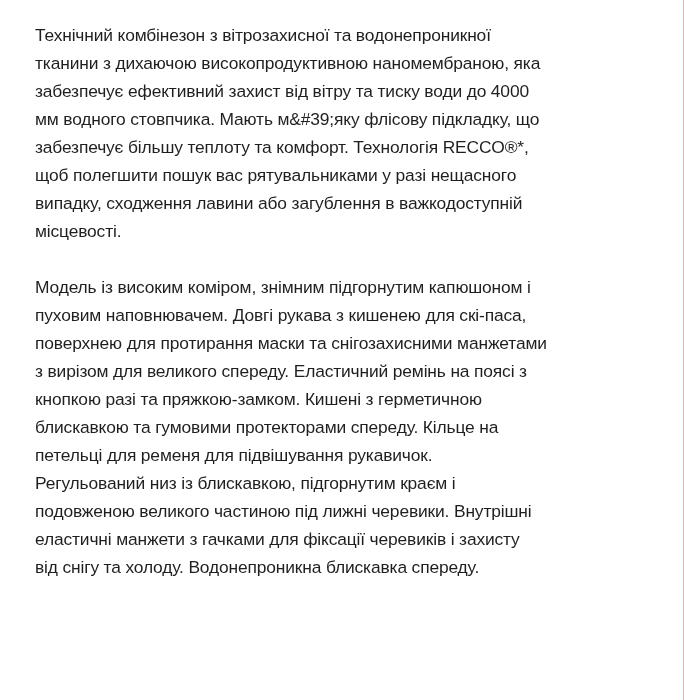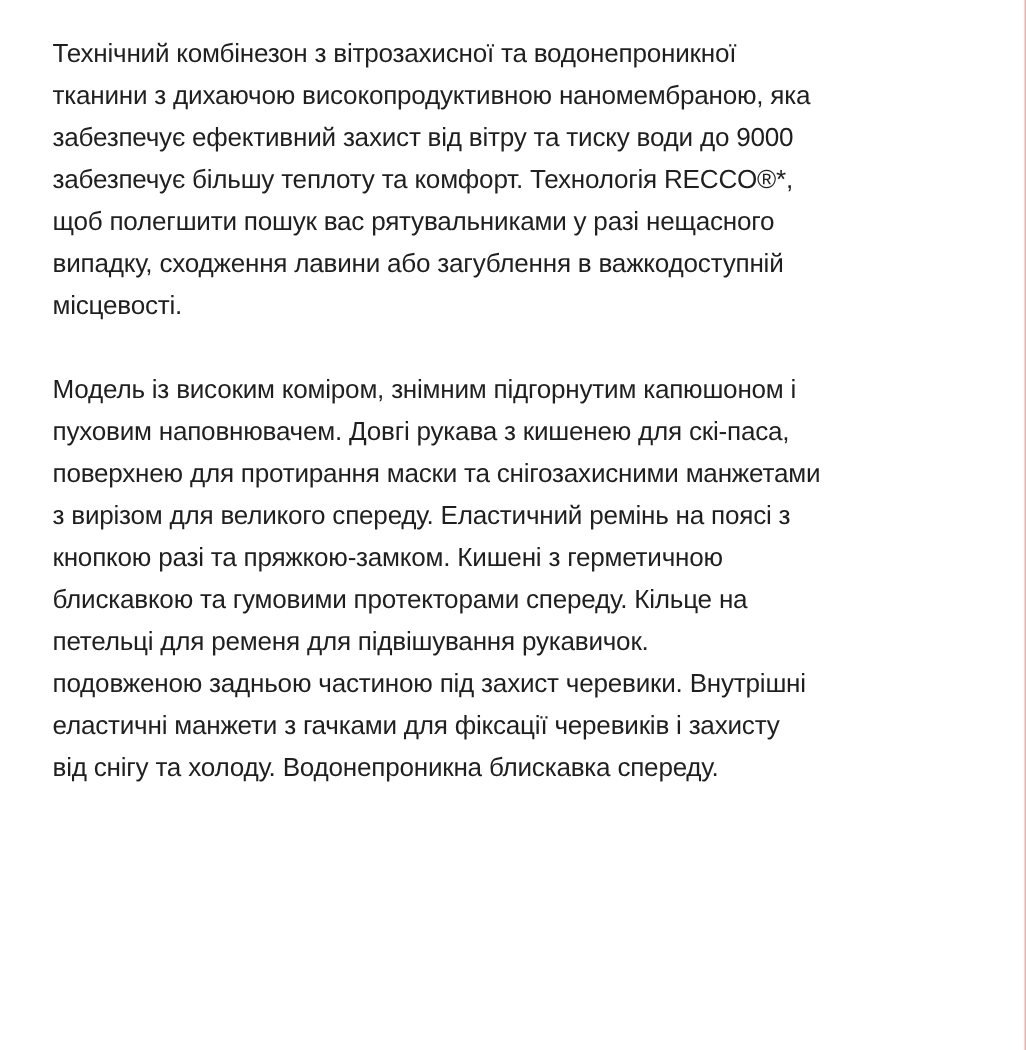--- a/index.html
+++ b/index.html
@@ -54,38 +54,40 @@
   </style>
 </head>
 <body>
 
 <div class="page">
   <div class="content">
 
     <div class="para">
       <span class="line">Технічний комбінезон з вітрозахисної та водонепроникної</span>
       <span class="line">тканини з дихаючою високопродуктивною наномембраною, яка</span>
-      <span class="line">забезпечує ефективний захист від вітру та тиску води до 9000</span>
+      <span class="line">забезпечує ефективний захист від вітру та тиску води до 4000</span>
+      <span class="line">мм водного стовпчика. Мають м&amp;#39;яку флісову підкладку, що</span>
       <span class="line">забезпечує більшу теплоту та комфорт. Технологія RECCO®*,</span>
       <span class="line">щоб полегшити пошук вас рятувальниками у разі нещасного</span>
       <span class="line">випадку, сходження лавини або загублення в важкодоступній</span>
       <span class="line">місцевості.</span>
     </div>
 
     <div class="spacer"></div>
 
     <div class="para">
       <span class="line">Модель із високим коміром, знімним підгорнутим капюшоном і</span>
       <span class="line">пуховим наповнювачем. Довгі рукава з кишенею для скі-паса,</span>
       <span class="line">поверхнею для протирання маски та снігозахисними манжетами</span>
       <span class="line">з вирізом для великого спереду. Еластичний ремінь на поясі з</span>
       <span class="line">кнопкою разі та пряжкою-замком. Кишені з герметичною</span>
       <span class="line">блискавкою та гумовими протекторами спереду. Кільце на</span>
       <span class="line">петельці для ременя для підвішування рукавичок.</span>
-      <span class="line">подовженою задньою частиною під захист черевики. Внутрішні</span>
+      <span class="line">Регульований низ із блискавкою, підгорнутим краєм і</span>
+      <span class="line">подовженою великого частиною під лижні черевики. Внутрішні</span>
       <span class="line">еластичні манжети з гачками для фіксації черевиків і захисту</span>
       <span class="line">від снігу та холоду. Водонепроникна блискавка спереду.</span>
     </div>
 
     <div class="spacer-2"></div>
 
 
   </div>
 </div>
 

